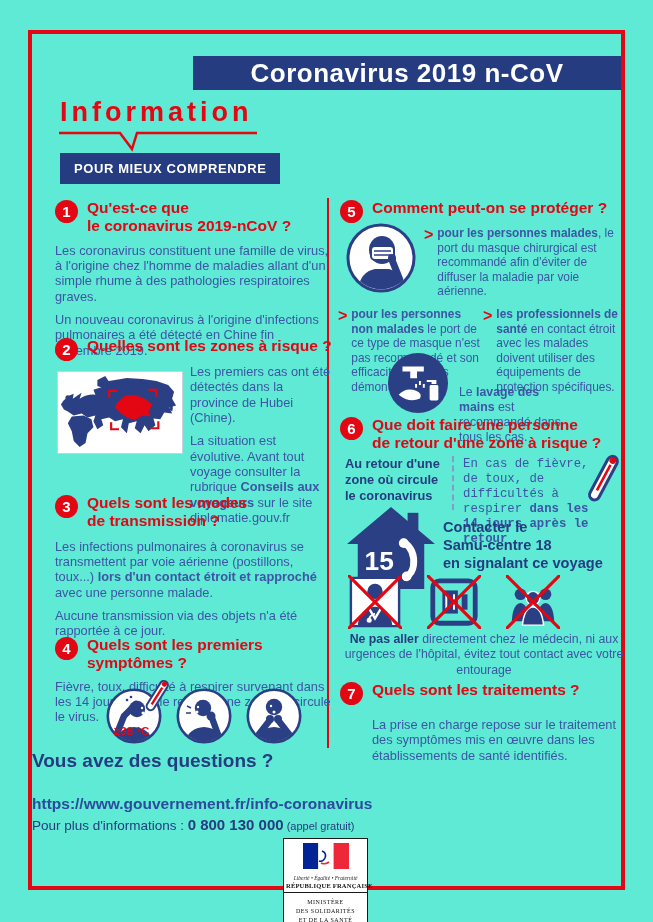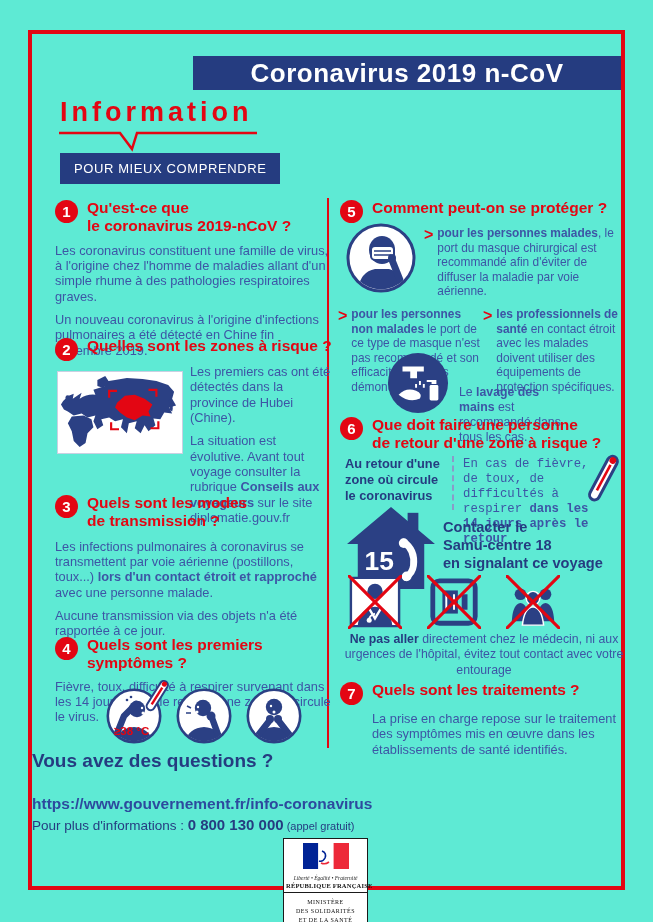--- a/index.html
+++ b/index.html
@@ -13,21 +13,21 @@
         font-family:"Liberation Sans",sans-serif;overflow:hidden;padding-left:32px;}
   .frame{position:absolute;left:28px;top:30px;width:589px;height:852px;
          border:4px solid var(--red);}
   .banner{position:absolute;left:193px;top:56px;width:428px;height:34px;
           background:var(--navy);color:#fff;display:flex;align-items:center;
           justify-content:center;font-size:26px;font-weight:600;letter-spacing:.5px;}
   .info-title{position:absolute;left:60px;top:97px;color:var(--red);
           font-size:27px;font-weight:800;letter-spacing:4px;}
   .info-underline{position:absolute;left:58px;top:131px;}
   .tagline{position:absolute;left:60px;top:153px;background:var(--navy);color:#fff;
-          font-size:13px;font-weight:400;letter-spacing:.6px;padding:8px 14px;}
+          font-size:13px;font-weight:700;letter-spacing:.6px;padding:8px 14px;}
   .vdivider{position:absolute;left:327px;top:198px;width:2px;height:550px;background:var(--red);}
 
   .sec{position:absolute;}
   .sec-head{display:flex;gap:9px;align-items:flex-start;}
   .num{width:23px;height:23px;border-radius:50%;background:var(--red);color:#fff;
        font-weight:800;font-size:15px;display:flex;align-items:center;justify-content:center;
        flex:none;margin-top:1px;}
   .sec-title{color:var(--red);font-weight:800;font-size:15.5px;line-height:1.18;}
   .sec-title span{display:block;}
   .body{color:var(--text);font-size:12.8px;line-height:1.2;}
@@ -352,21 +352,21 @@
     <span class="b">Ne pas aller</span><span> directement chez le médecin, ni aux urgences de l'hôpital, évitez tout contact avec votre entourage</span>
   </div>
 
   <div class="sec" style="left:340px;top:681px;width:285px;">
     <div class="sec-head">
       <div class="num">7</div>
       <div class="sec-title">
         <span>Quels sont les traitements ?</span>
       </div>
     </div>
-    <div class="body" style="margin-top:6px;margin-left:32px;width:250px;">
+    <div class="body" style="margin-top:12px;margin-left:32px;width:250px;">
       <p>La prise en charge repose sur le traitement des symptômes mis en œuvre dans les établissements de santé identifiés.</p>
     </div>
   </div>
 
   <div class="footer-line f-q">Vous avez des questions ?</div>
   <div class="footer-line f-u2">https://www.gouvernement.fr/info-coronavirus</div>
   <div class="footer-line f-i">
     <span>Pour plus d'informations : </span><span class="phone">0 800 130 000</span><span class="small"> (appel gratuit)</span>
   </div>
 

